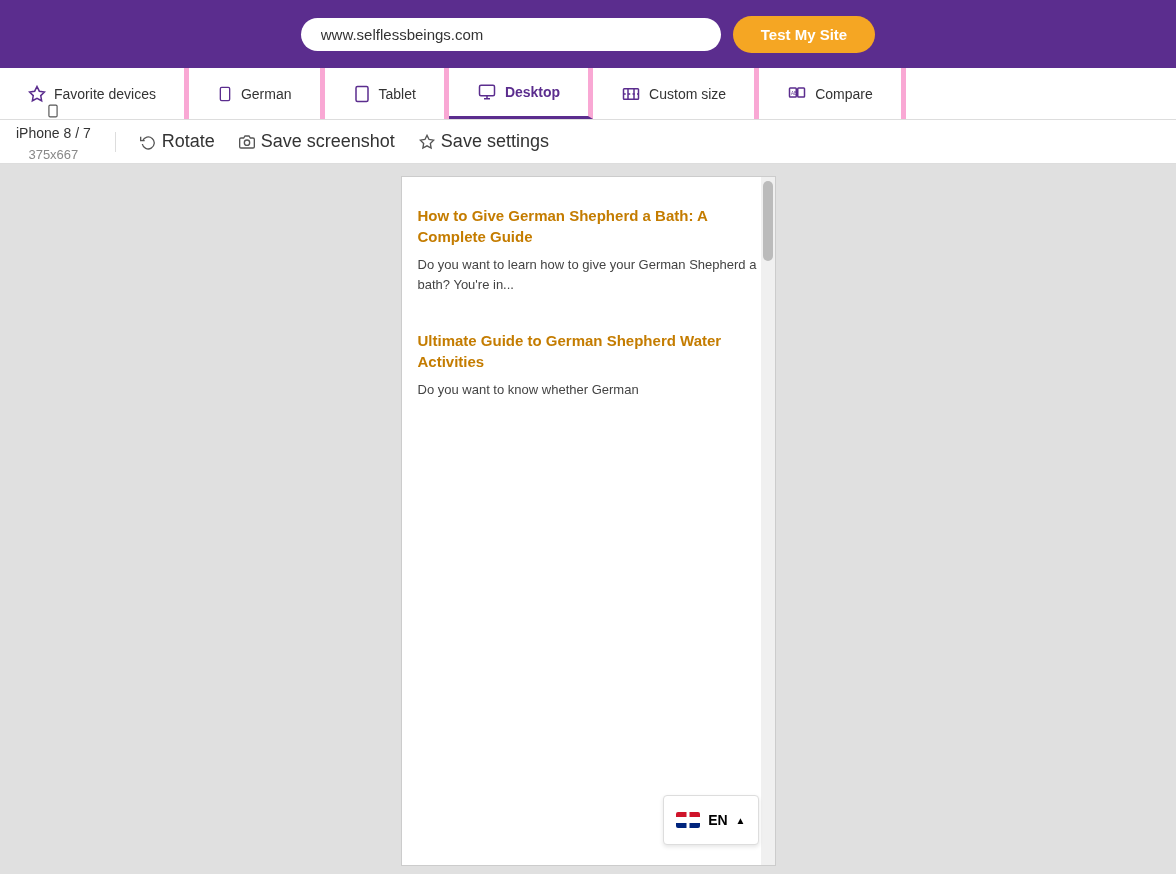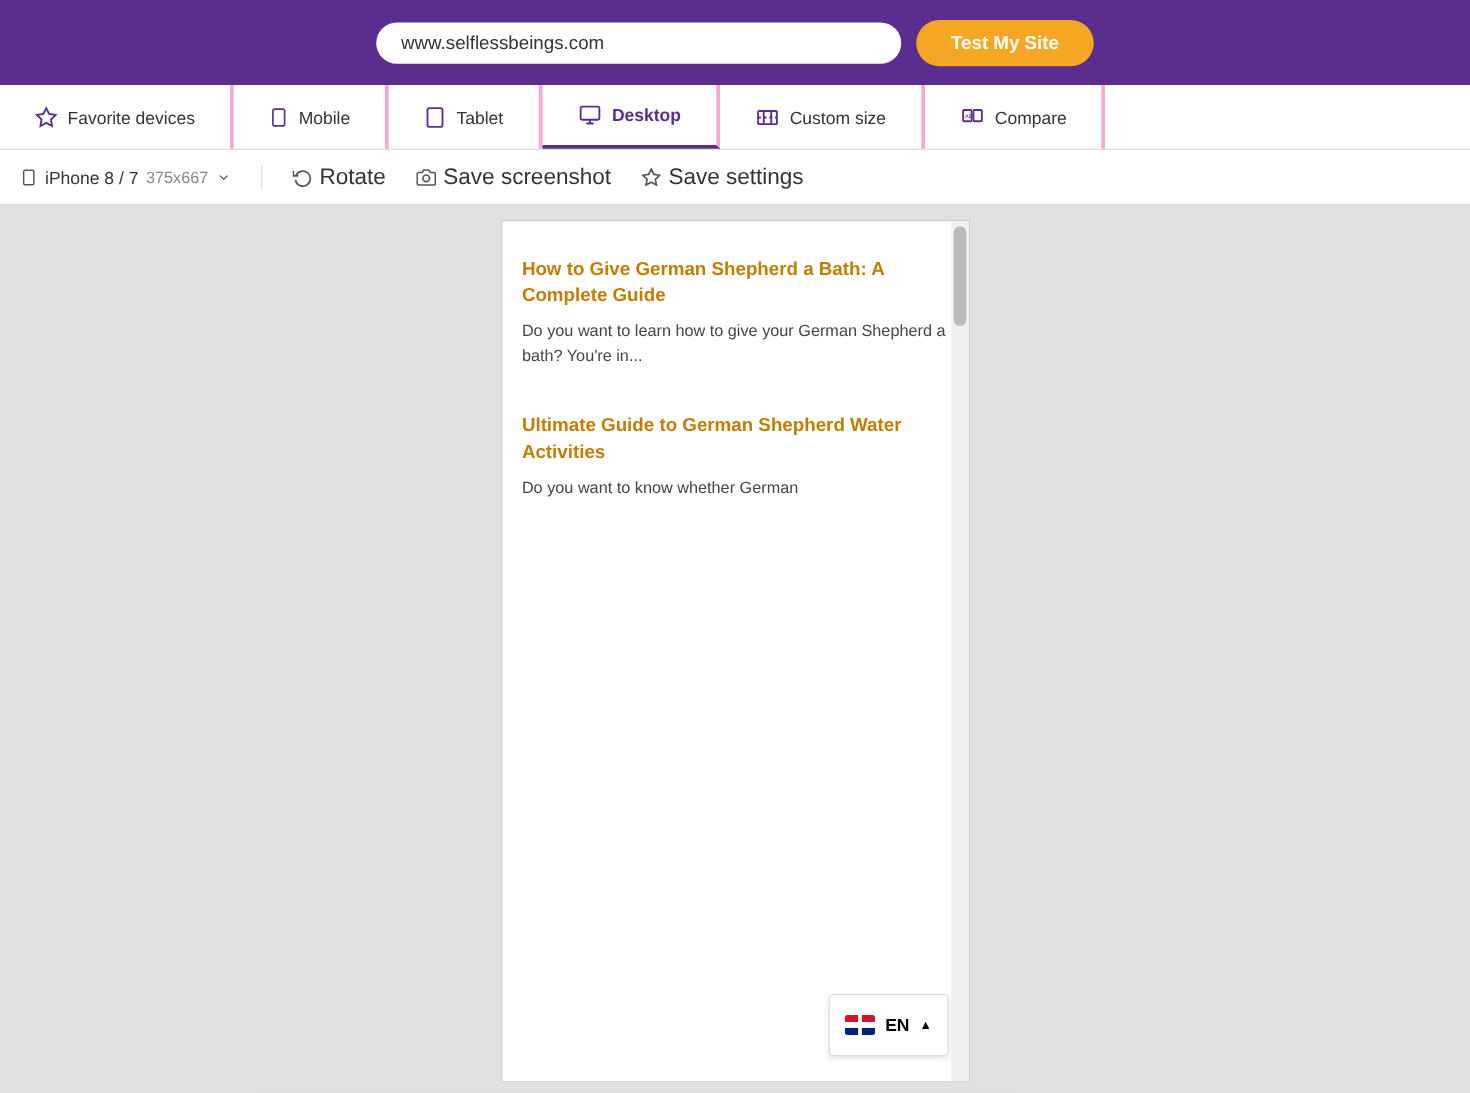--- a/index.html
+++ b/index.html
@@ -47,21 +47,21 @@
       height: 52px;
     }
     .device-nav-item {
       display: flex;
       align-items: center;
       gap: 8px;
       padding: 0 28px;
       cursor: pointer;
       font-size: 14px;
       color: #333;
-      border-right: 3px solid #f9a8d4;
+      border-right: 5px solid #f9a8d4;
       white-space: nowrap;
     }
     .device-nav-item.active {
       border-bottom: 3px solid #5b2d8e;
       color: #5b2d8e;
       font-weight: bold;
     }
     .device-nav-item svg { flex-shrink: 0; }
 
     
@@ -83,20 +83,21 @@
       color: #333;
     }
     .toolbar-item svg { flex-shrink: 0; }
     .device-selector {
       display: flex;
       align-items: center;
       gap: 6px;
       font-size: 14px;
       color: #333;
       cursor: pointer;
+      flex-direction: column;
     }
     .device-size {
       color: #888;
       font-size: 13px;
     }
     .toolbar-divider {
       height: 20px;
       width: 1px;
       background: #ddd;
     }
@@ -274,21 +275,21 @@
       <polygon points="12,2 15.09,8.26 22,9.27 17,14.14 18.18,21.02 12,17.77 5.82,21.02 7,14.14 2,9.27 8.91,8.26"></polygon>
     </svg>
     <span>Favorite devices</span>
   </div>
 
   <div class="device-nav-item">
     <svg width="16" height="18" viewBox="0 0 24 24" fill="none" stroke="#5b2d8e" stroke-width="2">
       <rect x="5" y="2" width="14" height="20" rx="2" ry="2"></rect>
       <line x1="12" y1="18" x2="12.01" y2="18"></line>
     </svg>
-    <span>Mobile</span>
+    <span>German</span>
   </div>
 
   <div class="device-nav-item">
     <svg width="18" height="18" viewBox="0 0 24 24" fill="none" stroke="#5b2d8e" stroke-width="2">
       <rect x="4" y="2" width="16" height="20" rx="2" ry="2"></rect>
       <line x1="12" y1="18" x2="12.01" y2="18"></line>
     </svg>
     <span>Tablet</span>
   </div>
 

